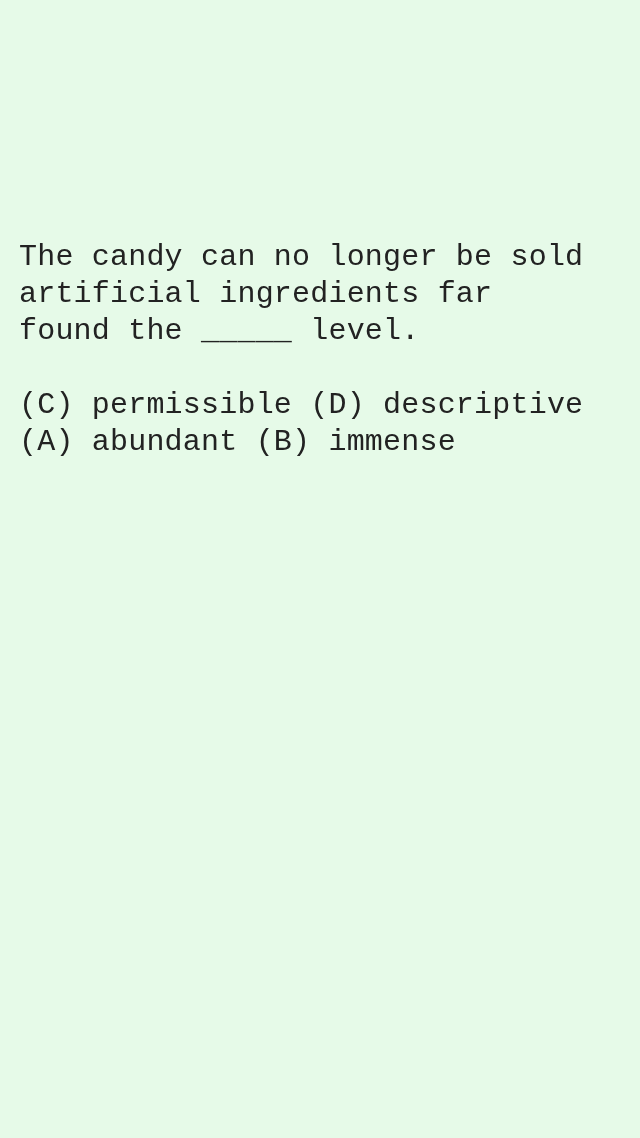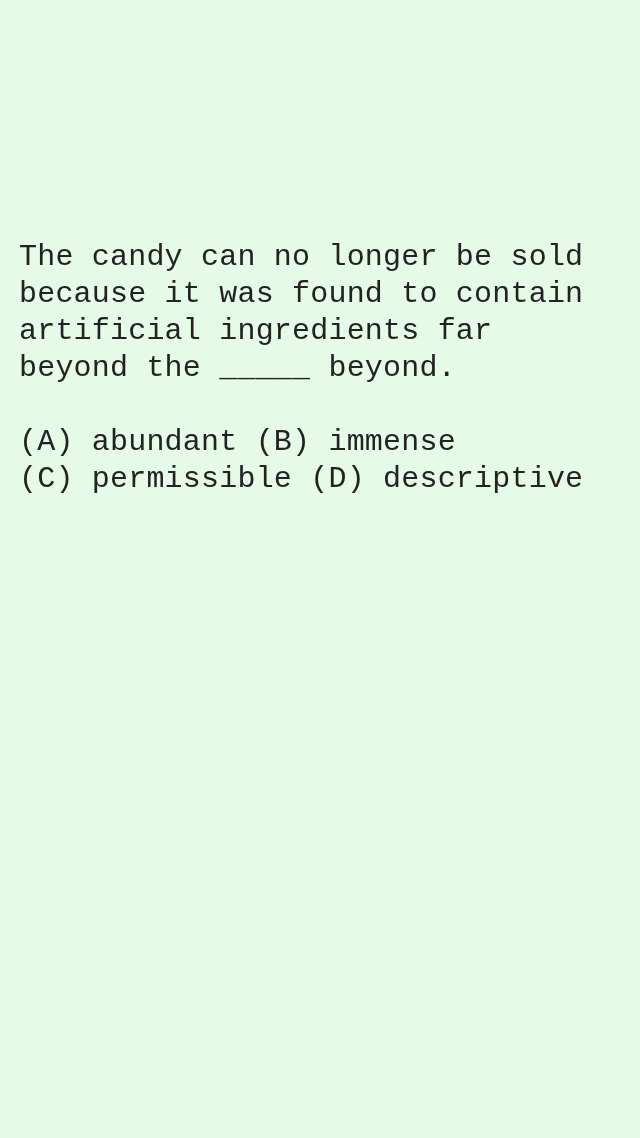--- a/index.html
+++ b/index.html
@@ -30,22 +30,21 @@
   .options {
     margin-top: 37px; 
   }
 </style>
 </head>
 <body style="background: rgb(230, 250, 232); color: rgb(34, 34, 34);">
 
 <main class="card">
   <section class="question">
     <div class="line">The candy can no longer be sold</div>
-    <div class="line">because it was found to contain</div>
     <div class="line">artificial ingredients far</div>
-    <div class="line">beyond the _____ beyond.</div>
+    <div class="line">found the _____ level.</div>
   </section>
 
   <section class="options">
+    <div class="line">(C) permissible (D) descriptive</div>
     <div class="line">(A) abundant (B) immense</div>
-    <div class="line">(C) permissible (D) descriptive</div>
   </section>
 </main>
 
 </body></html>

